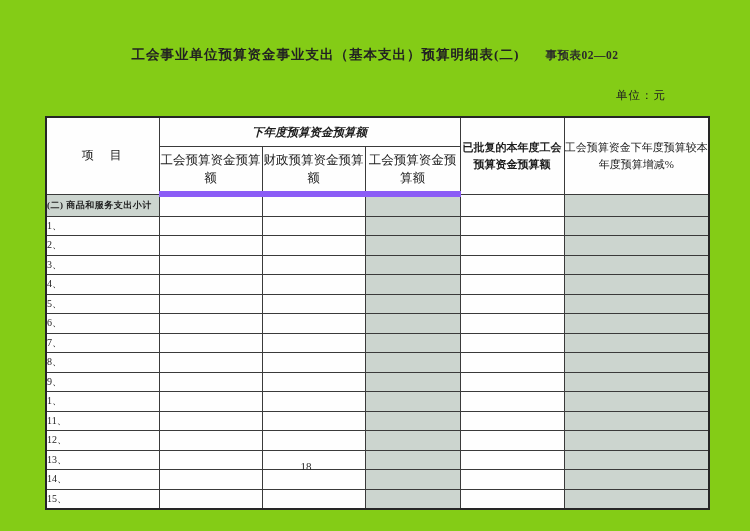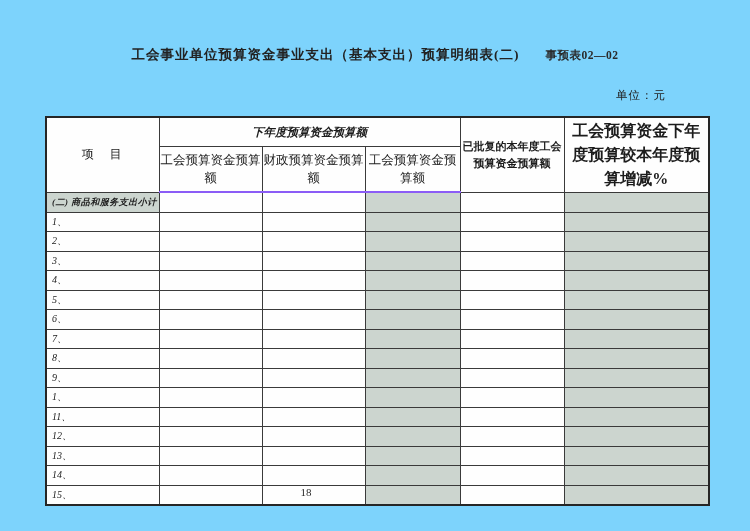--- a/index.html
+++ b/index.html
@@ -4,21 +4,21 @@
 <style>
   html,body{margin:0;padding:0;}
   body{
     width:750px;height:531px;
     background:#ffffff;
     font-family:"Liberation Serif","DejaVu Serif",serif;
     color:#1f1f1f;
     position:relative;
     overflow:hidden;
   }
-  .page{position:absolute;inset:0;background:#7dd3fc;}
+  .page{position:absolute;inset:0;background:#84cc16;}
 
   
   .title-line{
     position:absolute;top:46px;left:0;width:750px;
     display:flex;justify-content:center;align-items:baseline;gap:26px;
   }
   .doc-title{
     font-size:13.5px;font-weight:700;letter-spacing:1px;color:#222;
     white-space:nowrap;
   }
@@ -40,47 +40,47 @@
     border-collapse:collapse;
     table-layout:fixed;
     background:#fefefe;
   }
   .budget-table th,.budget-table td{
     border:1px solid #3a3a3a;
     padding:0;
     overflow:hidden;
   }
   .budget-table{border:2px solid #262626;}
-  .budget-table thead tr:last-child th{border-bottom:2px solid #8b5cf6;}
+  .budget-table thead tr:last-child th{border-bottom:6px solid #8b5cf6;}
 
   th{
     font-weight:400;color:#1c1c1c;
     text-align:center;vertical-align:middle;
     line-height:1.45;
   }
   .th-item{font-size:12px;letter-spacing:2px;}
   .th-group{font-size:11.5px;font-weight:600;height:28px;font-style:italic;}
   .th-sub{font-size:12.5px;height:44px;padding:0 6px;}
   .th-approved{font-size:11px;font-weight:600;padding:0 8px;line-height:1.5;}
-  .th-change{font-size:16px;font-weight:700;padding:0 8px;line-height:1.5;}
+  .th-change{font-size:11px;font-weight:400;padding:0 8px;line-height:1.5;}
 
   tbody td{height:18.5px;background:#fefefe;}
   td.label-cell{
     font-size:10px;color:#222;
-    padding-left:5px;text-align:left;vertical-align:middle;font-style:italic;
+    padding-left:0;text-align:left;vertical-align:middle;
   }
   td.subtotal-cell{
     font-size:9px;font-weight:700;letter-spacing:.5px;
     background:var(--shade,#ccd5cf);
   }
   td.shaded{background:var(--shade,#ccd5cf);}
 
   
   .page-number{
-    position:absolute;top:486px;left:0;width:612px;
+    position:absolute;top:460px;left:0;width:612px;
     text-align:center;font-size:11px;color:#2a2a2a;
   }
 </style>
 </head>
 <body>
 
 <div class="page">
 
   <div class="title-line">
     <span class="doc-title">工会事业单位预算资金事业支出（基本支出）预算明细表(二)</span>

